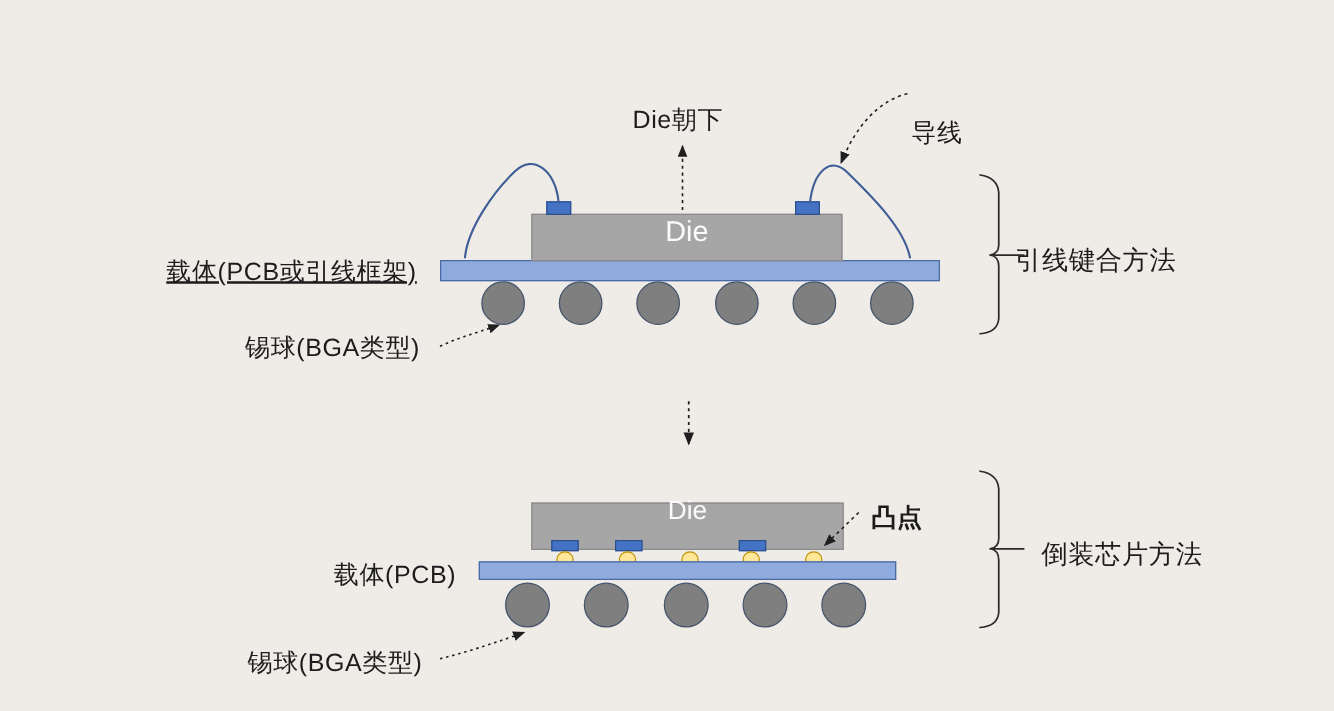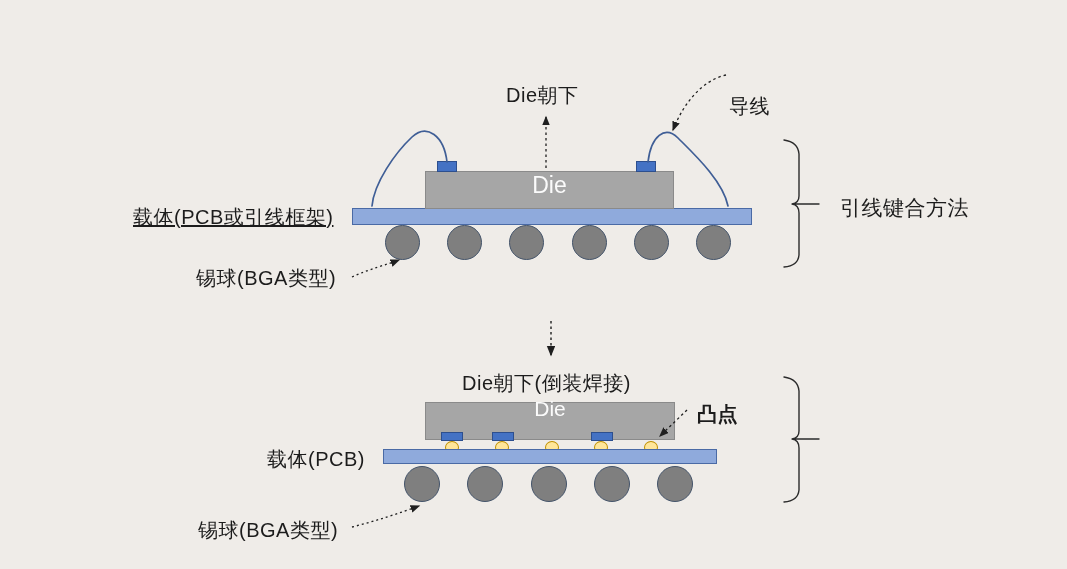--- a/index.html
+++ b/index.html
@@ -38,21 +38,21 @@
   #balls-bottom .ball{width:36px;height:36px;}
   #bumps{left:445px;top:441px;width:213px;height:13px;}
   .bump{
     width:14px;height:13px;border-radius:50%;background:#ffe699;
     border:1.5px solid #bf9000;box-sizing:border-box;flex:0 0 auto;
   }
   #label-die-up{left:506px;top:82px;}
   #label-wire{left:729px;top:57px;margin-top:36px;}
   #label-carrier-top{left:133px;top:204px;text-decoration:underline;}
   #label-ball-top{left:196px;top:265px;}
-  #label-method-top{left:840px;top:194px;font-family:Liberation Serif, serif;}
+  #label-method-top{left:812px;top:194px;font-family:Liberation Serif, serif;}
   #label-die-down{left:462px;top:370px;}
   #label-bump{left:697px;top:401px;font-weight:bold;}
   #label-carrier-bottom{left:267px;top:446px;}
   #label-ball-bottom{left:198px;top:517px;}
   #label-method-bottom{left:833px;top:429px;}
   svg.overlay{position:absolute;left:0;top:0;pointer-events:none;}
 </style>
 </head>
 <body>
 
@@ -93,24 +93,24 @@
       <div class="ball"></div>
       <div class="ball"></div>
       <div class="ball"></div>
     </div>
 
   <div class="label" id="label-die-up">Die朝下</div>
   <div class="label" id="label-wire">导线</div>
   <div class="label" id="label-carrier-top">载体(PCB或引线框架)</div>
   <div class="label" id="label-ball-top">锡球(BGA类型)</div>
   <div class="label method-label" id="label-method-top">引线键合方法</div>
-  <div class="label" id="label-die-down">Die朝下(倒装焊接)</div>
   <div class="label" id="label-bump">凸点</div>
   <div class="label" id="label-carrier-bottom">载体(PCB)</div>
   <div class="label" id="label-ball-bottom">锡球(BGA类型)</div>
+  <div class="label method-label" id="label-method-bottom">倒装芯片方法</div>
 
   <svg class="overlay" width="1067" height="569" viewBox="0 0 1067 569">
     <defs>
       <marker id="ah" markerWidth="9" markerHeight="8" refX="6.5" refY="3" orient="auto">
         <path d="M0,0 L7.5,3 L0,6 Z" fill="#1f1f1f"></path>
       </marker>
     </defs>
 
     <path d="M447,162 C444,136 427,123 412,137 C395,153 374,183 372,206" fill="none" stroke="#3f5e96" stroke-width="1.7" stroke-linecap="round"></path>
     <path d="M648,162 C651,136 665,125 678,138 C694,154 723,181 728,206" fill="none" stroke="#3f5e96" stroke-width="1.7" stroke-linecap="round"></path>

